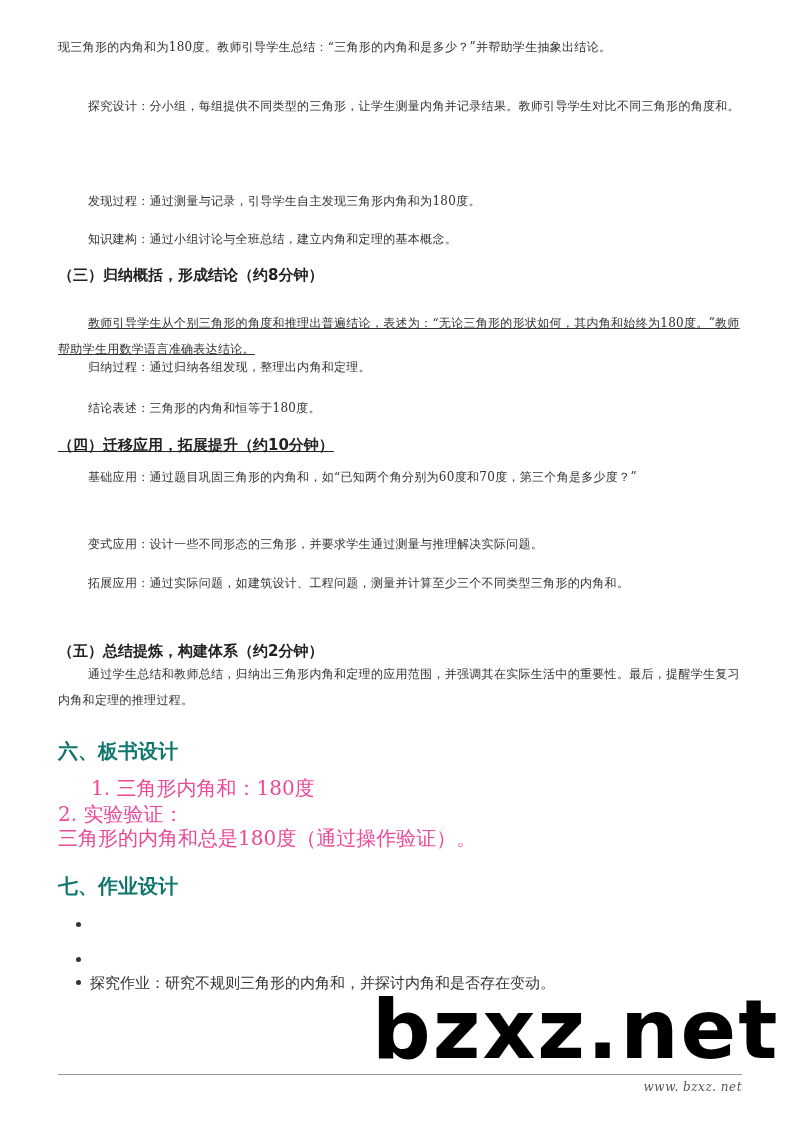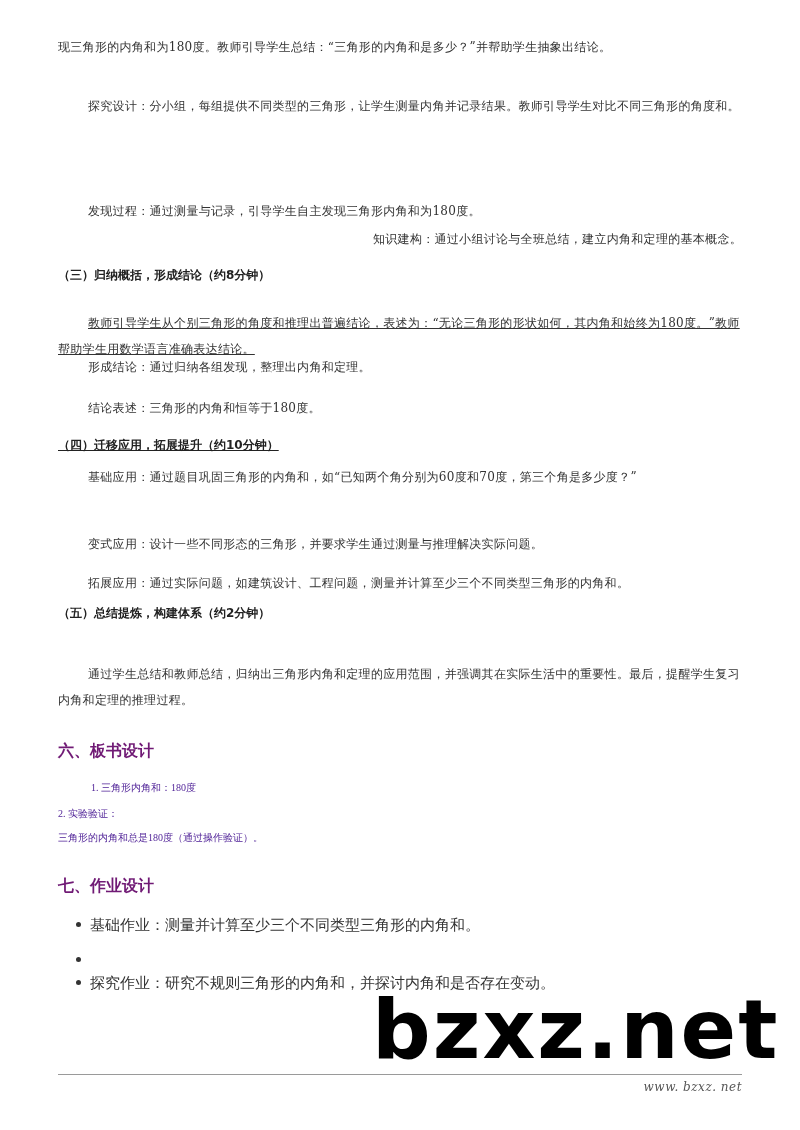--- a/index.html
+++ b/index.html
@@ -9,30 +9,30 @@
     color: #2b2b2b;
   }
   .page { position: absolute; left: 58px; top: 0; width: 684px; }
   .p {
     position: absolute; left: 0; width: 684px;
     font-size: 12px; line-height: 26px; letter-spacing: 0.3px;
     color: #333;
   }
   .p.indent { text-indent: 30px; }
   .sub-h {
-    position: absolute; left: 0; font-size: 12px; font-weight: bold;
+    position: absolute; left: 0; font-size: 15px; font-weight: bold;
     font-family: "DejaVu Sans", "Liberation Sans", sans-serif;
     color: #222; line-height: 22px;
   }
   .sec-h {
-    position: absolute; left: 0; font-size: 16px; font-weight: bold;
+    position: absolute; left: 0; font-size: 20px; font-weight: bold;
     font-family: "DejaVu Sans", "Liberation Sans", sans-serif;
-    color: #701a75; line-height: 26px;
+    color: #0f766e; line-height: 26px;
   }
-  .li-plain { position: absolute; font-size: 10px; line-height: 22px; color: #4c1d95; font-family: Liberation Serif, serif; }
+  .li-plain { position: absolute; font-size: 20px; line-height: 22px; color: #ec4899; }
   .bullet-row { position: absolute; left: 18px; font-size: 15px; line-height: 22px; color: #333; }
   .bullet-dot {
     display: inline-block; width: 5px; height: 5px; border-radius: 50%;
     background: #333; vertical-align: middle; margin-right: 9px; position: relative; top: -2px;
   }
   .watermark {
     position: absolute; left: 372px; top: 990px;
     font-family: "DejaVu Sans", "Liberation Sans", sans-serif;
     font-size: 82px; font-weight: bold; color: #000000; letter-spacing: 2px;
     line-height: 80px; z-index: 0; user-select: none;
@@ -49,44 +49,44 @@
 </style>
 </head>
 <body>
 
 <div class="watermark">bzxz.net</div>
 
 <div class="page content">
 
   <div class="p" style="top:34px;">现三角形的内角和为180度。教师引导学生总结：“三角形的内角和是多少？”并帮助学生抽象出结论。</div>
   <div class="p indent" style="top:93px;">探究设计：分小组，每组提供不同类型的三角形，让学生测量内角并记录结果。教师引导学生对比不同三角形的角度和。</div>
-  <div class="p indent" style="top:198px;">发现过程：通过测量与记录，引导学生自主发现三角形内角和为180度。</div>
-  <div class="p indent" style="top:226px;text-align:right;">知识建构：通过小组讨论与全班总结，建立内角和定理的基本概念。</div>
+  <div class="p indent" style="top:188px;">发现过程：通过测量与记录，引导学生自主发现三角形内角和为180度。</div>
+  <div class="p indent" style="top:226px;">知识建构：通过小组讨论与全班总结，建立内角和定理的基本概念。</div>
 
   <div class="sub-h" style="top:264px;">（三）归纳概括，形成结论（约8分钟）</div>
   <div class="p indent" style="top:310px;text-decoration:underline;">教师引导学生从个别三角形的角度和推理出普遍结论，表述为：“无论三角形的形状如何，其内角和始终为180度。”教师帮助学生用数学语言准确表达结论。</div>
-  <div class="p indent" style="top:354px;">形成结论：通过归纳各组发现，整理出内角和定理。</div>
+  <div class="p indent" style="top:354px;">归纳过程：通过归纳各组发现，整理出内角和定理。</div>
   <div class="p indent" style="top:395px;">结论表述：三角形的内角和恒等于180度。</div>
 
   <div class="sub-h" style="top:434px;text-decoration:underline;">（四）迁移应用，拓展提升（约10分钟）</div>
   <div class="p indent" style="top:464px;">基础应用：通过题目巩固三角形的内角和，如“已知两个角分别为60度和70度，第三个角是多少度？”</div>
   <div class="p indent" style="top:531px;">变式应用：设计一些不同形态的三角形，并要求学生通过测量与推理解决实际问题。</div>
   <div class="p indent" style="top:570px;">拓展应用：通过实际问题，如建筑设计、工程问题，测量并计算至少三个不同类型三角形的内角和。</div>
 
-  <div class="sub-h" style="top:602px;text-align:right;">（五）总结提炼，构建体系（约2分钟）</div>
+  <div class="sub-h" style="top:640px;text-align:right;">（五）总结提炼，构建体系（约2分钟）</div>
   <div class="p indent" style="top:661px;">通过学生总结和教师总结，归纳出三角形内角和定理的应用范围，并强调其在实际生活中的重要性。最后，提醒学生复习内角和定理的推理过程。</div>
 
   <div class="sec-h" style="top:738px;">六、板书设计</div>
   <div class="li-plain" style="left:33px; top:777px;">1.  三角形内角和：180度</div>
   <div class="li-plain" style="left:0; top:803px;">2.  实验验证：</div>
   <div class="li-plain" style="left:0; top:827px;">三角形的内角和总是180度（通过操作验证）。</div>
 
   <div class="sec-h" style="top:873px;">七、作业设计</div>
   <div class="bullet-row" style="top:914px;">
-    <span class="bullet-dot"></span><span>基础作业：测量并计算至少三个不同类型三角形的内角和。</span>
+    <span class="bullet-dot"></span>
   </div>
   <div class="bullet-row" style="top:949px;">
     <span class="bullet-dot"></span>
   </div>
   <div class="bullet-row" style="top:972px;text-align:right;">
     <span class="bullet-dot"></span><span>探究作业：研究不规则三角形的内角和，并探讨内角和是否存在变动。</span>
   </div>
 </div>
 
 <div class="footer-line"></div>

